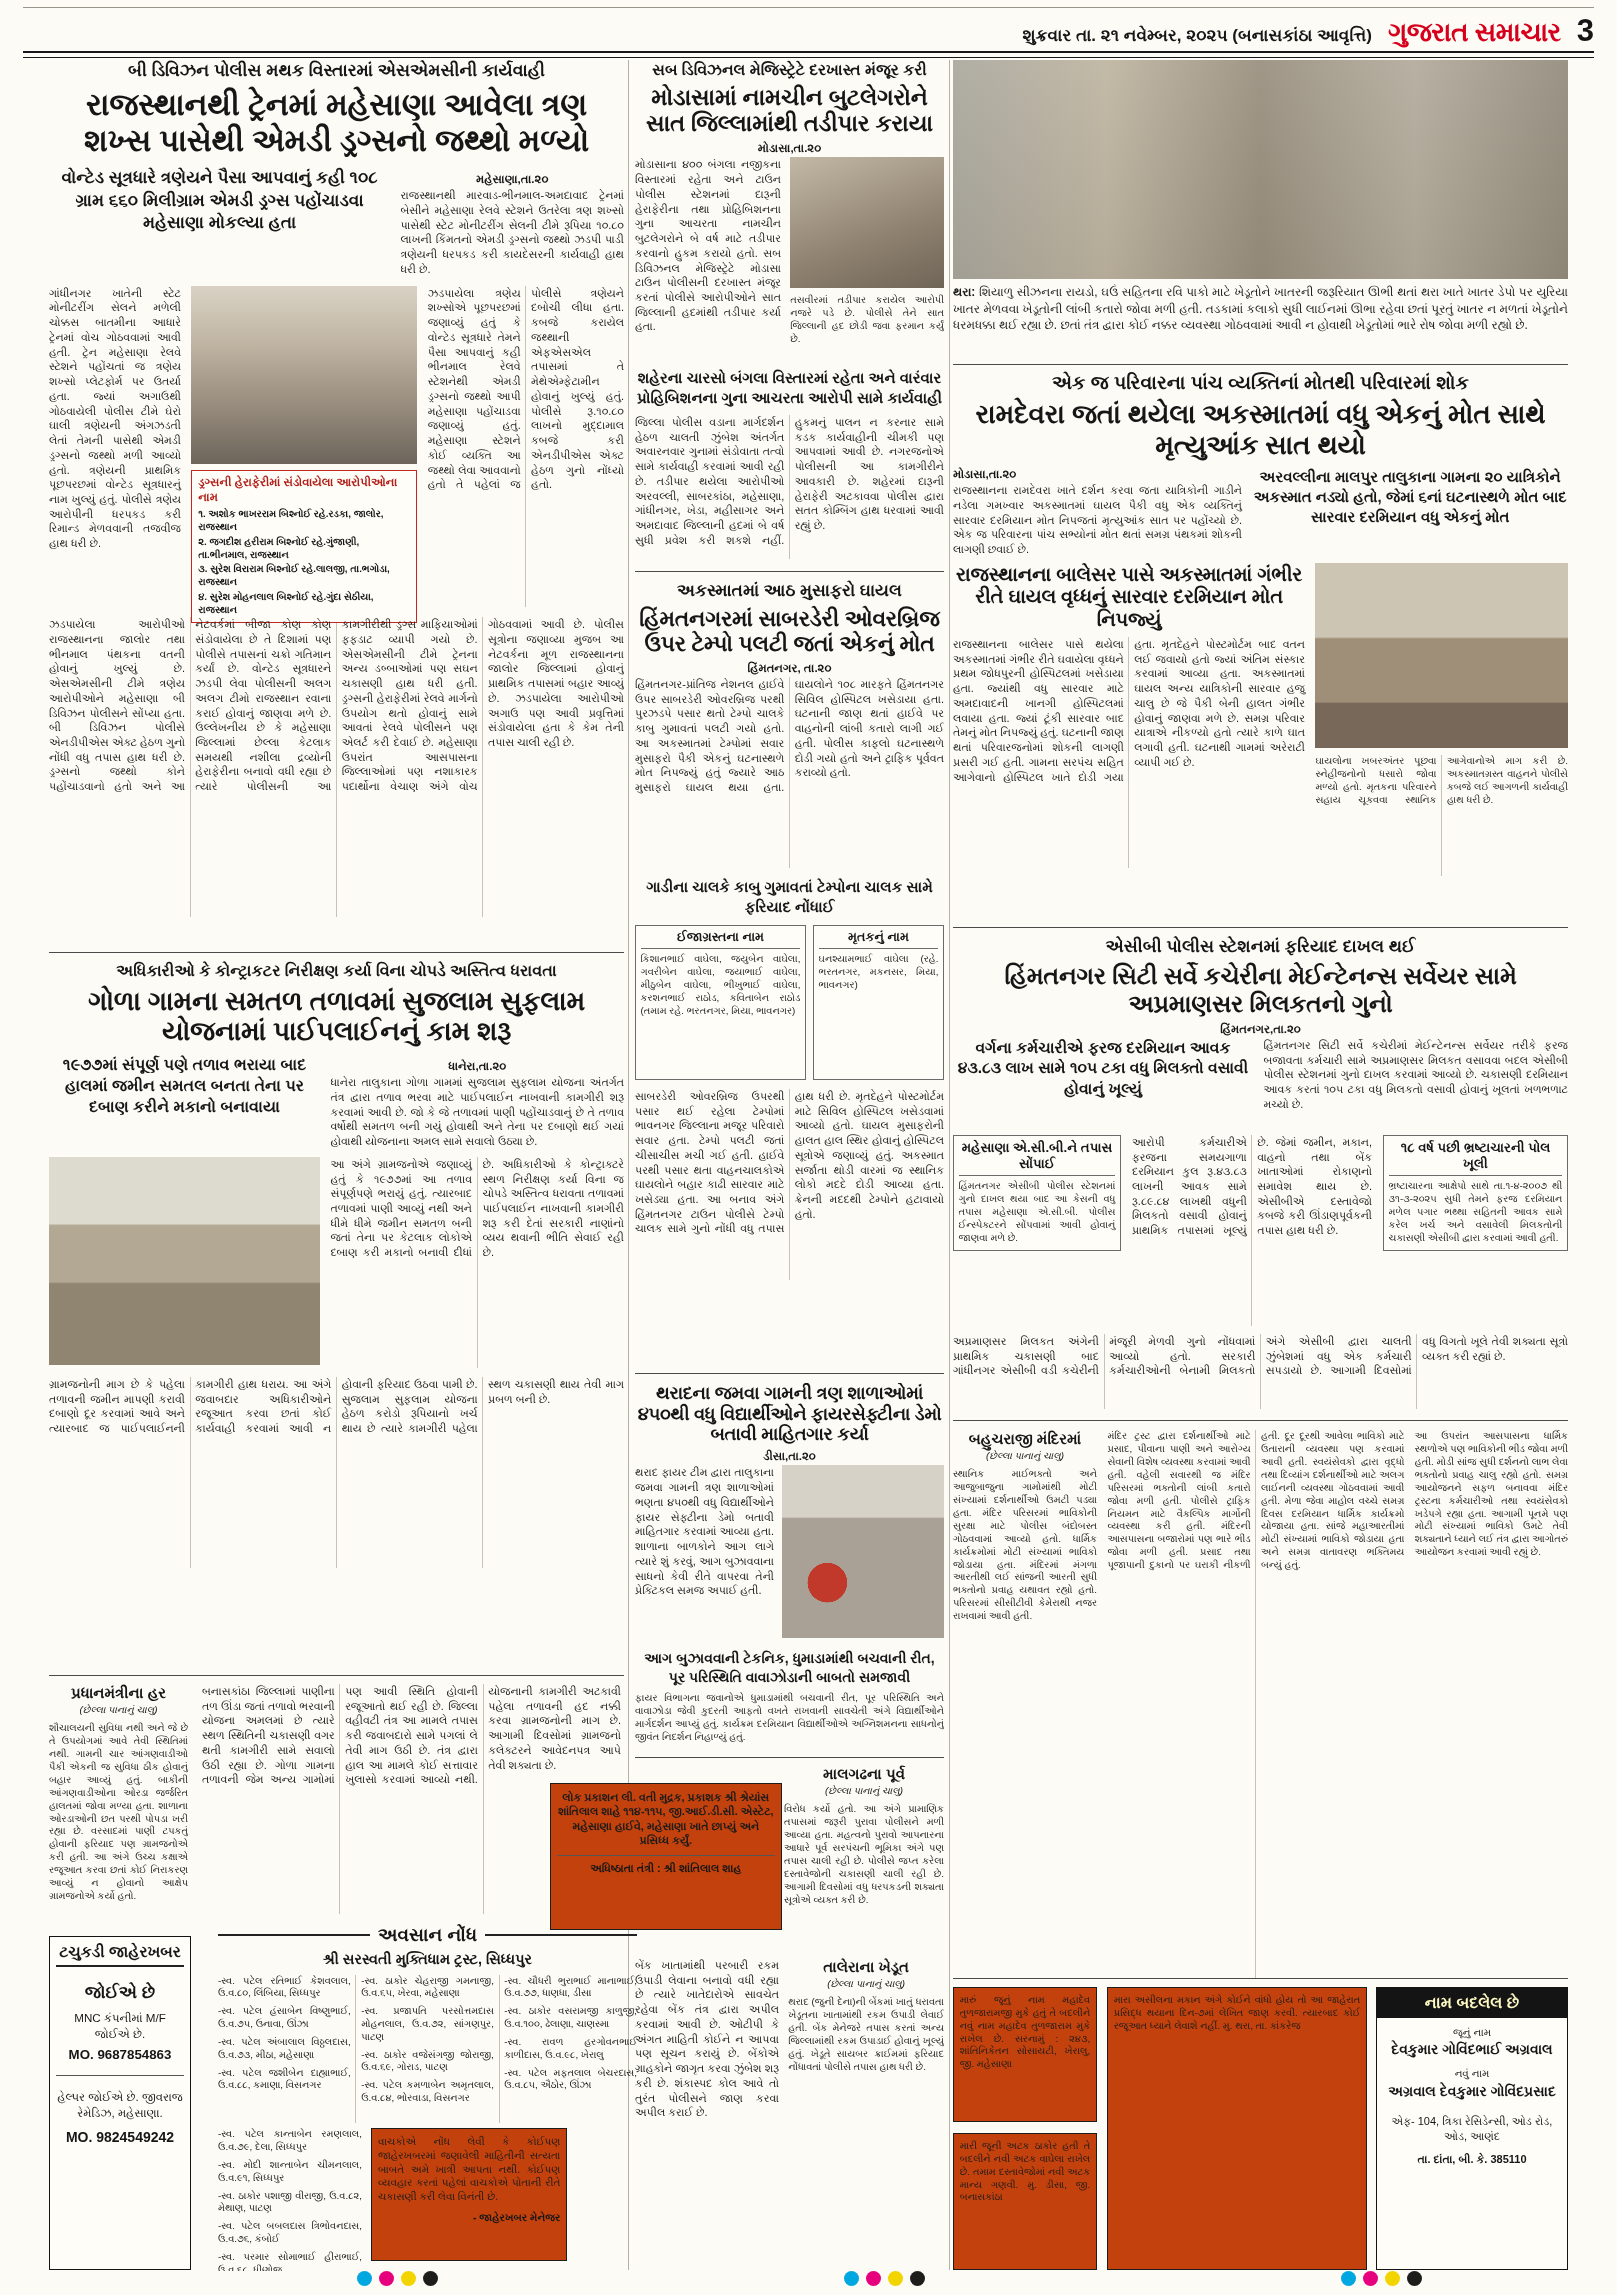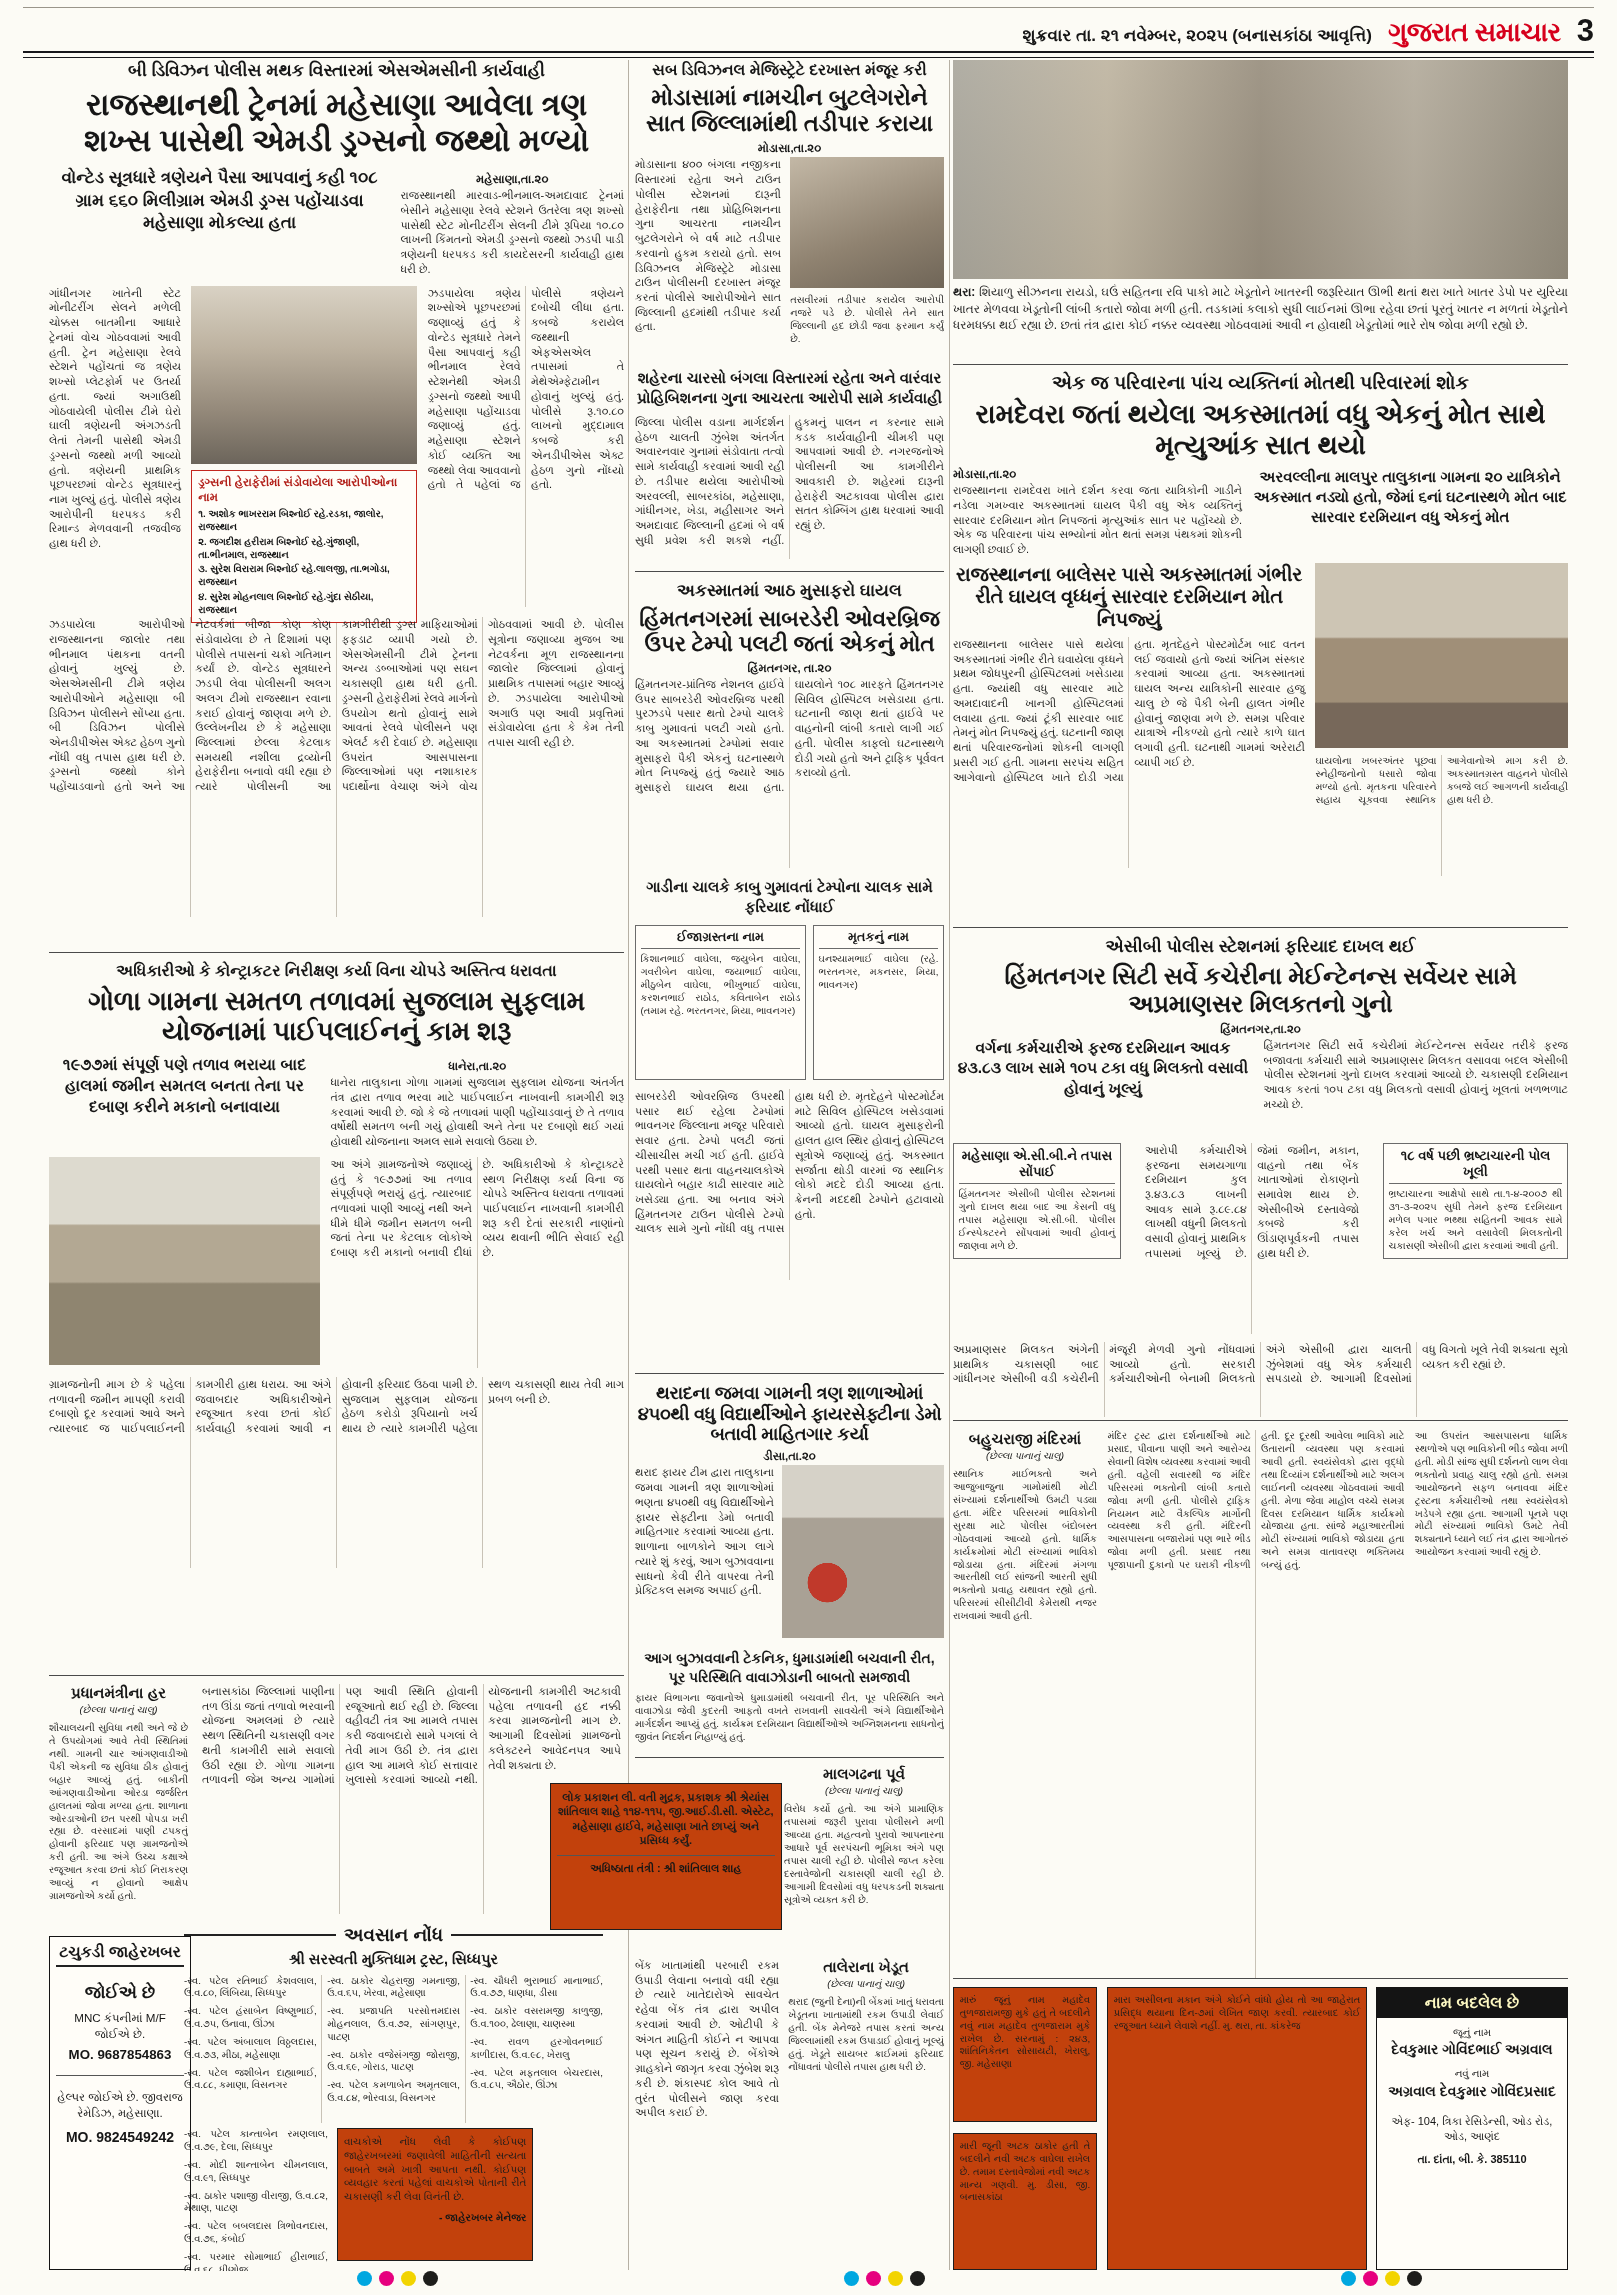--- a/index.html
+++ b/index.html
@@ -116,21 +116,21 @@
   <section class="abs" style="left:49px;top:1936px;width:142px;height:334px;border:1.7px solid #141414;background:#fffdf8;padding:5.8px;box-sizing:border-box;">
     <div style="font-size:15.6px;font-weight:700;text-align:center;border-bottom:2.3px double #222;padding-bottom:4.6px;">ટચુકડી જાહેરખબર</div>
     <div style="font-size:17.3px;font-weight:700;text-align:center;margin-top:15px;">જોઈએ છે</div>
     <div style="font-size:11.6px;text-align:center;margin-top:7px;line-height:1.35;">MNC કંપનીમાં M/F જોઈએ છે.</div>
     <div style="font-size:13.3px;font-weight:700;text-align:center;margin-top:5.8px;">MO. 9687854863</div>
     <div style="border-top:1.2px solid #555;margin:12.7px 0;"></div>
     <div style="font-size:11.6px;text-align:center;line-height:1.4;">હેલ્પર જોઈએ છે. જીવરાજ રેમેડિઝ, મહેસાણા.</div>
     <div style="font-size:14px;font-weight:700;text-align:center;margin-top:8px;">MO. 9824549242</div>
   </section>
 
-  <section class="abs" style="left:184px;top:1924px;width:419px;height:347px;">
+  <section class="abs" style="left:218px;top:1924px;width:419px;height:347px;">
     <div style="display:flex;align-items:center;gap:8px;">
       <div class="hline"></div>
       <div style="font-size:18.5px;font-weight:700;">અવસાન નોંધ</div>
       <div class="hline"></div>
     </div>
     <div style="font-size:14.4px;font-weight:700;text-align:center;margin-top:4.6px;">શ્રી સરસ્વતી મુક્તિધામ ટ્રસ્ટ, સિધ્ધપુર</div>
     <div class="cols3" style="margin-top:7px;height:148px;">
       <div class="ob-e">-સ્વ. પટેલ રતિભાઈ કેશવલાલ, ઉ.વ.૮૦, લિંબિયા, સિધ્ધપુર</div>
       <div class="ob-e">-સ્વ. પટેલ હંસાબેન વિષ્ણુભાઈ, ઉ.વ.૭૫, ઉનાવા, ઊંઝા</div>
       <div class="ob-e">-સ્વ. પટેલ અંબાલાલ વિઠ્ઠલદાસ, ઉ.વ.૭૩, મીઠા, મહેસાણા</div>
@@ -253,21 +253,21 @@
   </section>
 
   <section class="abs" style="left:953px;top:936px;width:615px;height:484px;border-bottom:1.2px solid #4a4a4a;">
     <div class="kicker" style="font-size:17.3px;">એસીબી પોલીસ સ્ટેશનમાં ફરિયાદ દાખલ થઈ</div>
     <h2 class="hl" style="font-size:24px;margin-top:4.6px;">હિંમતનગર સિટી સર્વે કચેરીના મેઈન્ટેનન્સ સર્વેયર સામે અપ્રમાણસર મિલકતનો ગુનો</h2>
     <div class="dl">હિંમતનગર,તા.૨૦</div>
     <div class="flex" style="height:97px;">
       <div class="sub" style="width:300px;font-size:15.6px;">વર્ગના કર્મચારીએ ફરજ દરમિયાન આવક ૪૩.૮૩ લાખ સામે ૧૦૫ ટકા વધુ મિલક્તો વસાવી હોવાનું ખૂલ્યું</div>
       <p class="body" style="flex:1;">હિંમતનગર સિટી સર્વે કચેરીમાં મેઈન્ટેનન્સ સર્વેયર તરીકે ફરજ બજાવતા કર્મચારી સામે અપ્રમાણસર મિલકત વસાવવા બદલ એસીબી પોલીસ સ્ટેશનમાં ગુનો દાખલ કરવામાં આવ્યો છે. ચકાસણી દરમિયાન આવક કરતાં ૧૦૫ ટકા વધુ મિલકતો વસાવી હોવાનું ખૂલતાં ખળભળાટ મચ્યો છે.</p>
     </div>
-    <div class="flex" style="gap:24px;margin-top:8px;height:191px;">
+    <div class="flex" style="gap:11px;height:191px;">
       <div class="vbox" style="width:168px;box-sizing:border-box;align-self:flex-start;">
         <div class="vbox-t" style="font-size:13.3px;">મહેસાણા એ.સી.બી.ને તપાસ સોંપાઈ</div>
         <p class="small">હિંમતનગર એસીબી પોલીસ સ્ટેશનમાં ગુનો દાખલ થયા બાદ આ કેસની વધુ તપાસ મહેસાણા એ.સી.બી. પોલીસ ઈન્સ્પેક્ટરને સોંપવામાં આવી હોવાનું જાણવા મળે છે.</p>
       </div>
       <div class="body cols2" style="flex:1;height:191px;">આરોપી કર્મચારીએ ફરજના સમયગાળા દરમિયાન કુલ રૂ.૪૩.૮૩ લાખની આવક સામે રૂ.૮૯.૮૪ લાખથી વધુની મિલકતો વસાવી હોવાનું પ્રાથમિક તપાસમાં ખૂલ્યું છે. જેમાં જમીન, મકાન, વાહનો તથા બેંક ખાતાઓમાં રોકાણનો સમાવેશ થાય છે. એસીબીએ દસ્તાવેજો કબજે કરી ઊંડાણપૂર્વકની તપાસ હાથ ધરી છે.</div>
       <div class="vbox" style="width:185px;box-sizing:border-box;align-self:flex-start;">
         <div class="vbox-t" style="font-size:13.3px;">૧૮ વર્ષ પછી ભ્રષ્ટાચારની પોલ ખૂલી</div>
         <p class="small">ભ્રષ્ટાચારના આક્ષેપો સાથે તા.૧-૪-૨૦૦૭ થી ૩૧-૩-૨૦૨૫ સુધી તેમને ફરજ દરમિયાન મળેલ પગાર ભથ્થા સહિતની આવક સામે કરેલ ખર્ચ અને વસાવેલી મિલકતોની ચકાસણી એસીબી દ્વારા કરવામાં આવી હતી.</p>
       </div>
     </div>

